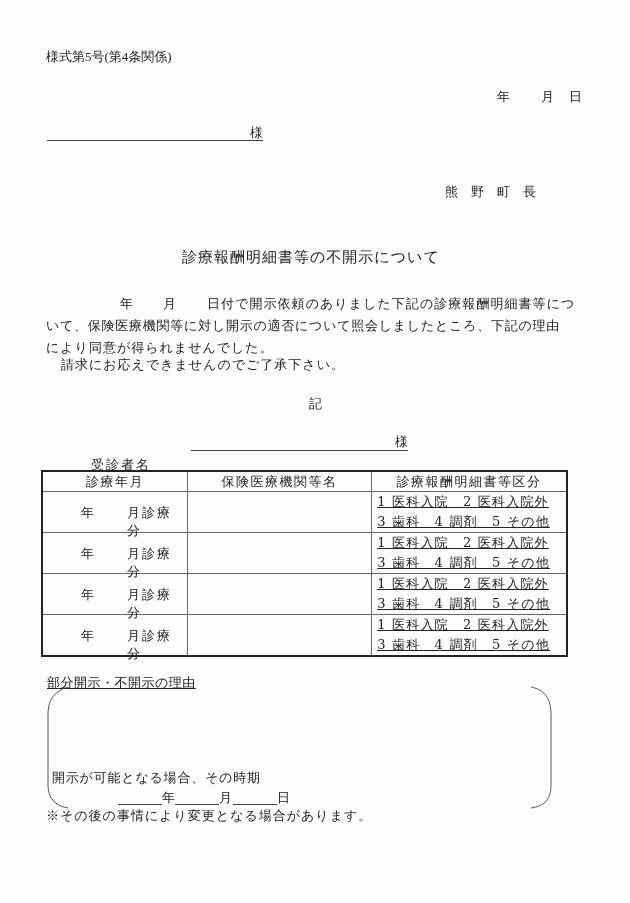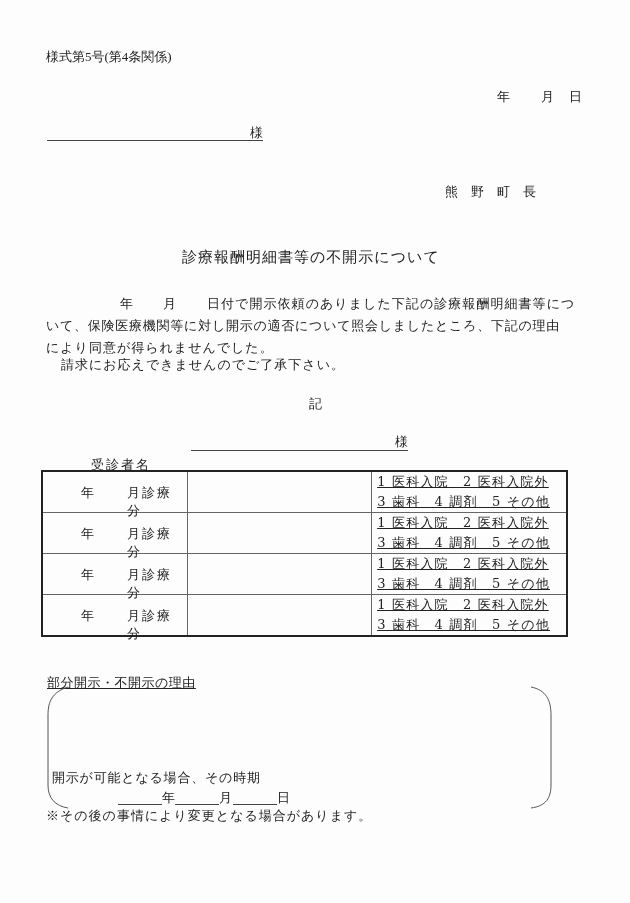--- a/index.html
+++ b/index.html
@@ -55,20 +55,25 @@
   <span class="abs" style="left:395px;top:435px;">様</span>
 </div>
 
 <table class="form">
   <colgroup>
       <col style="width:146px">
       <col style="width:185px">
       <col style="width:196px">
     </colgroup>
   <tbody>
+      <tr>
+    <th>診療年月</th>
+    <th>保険医療機関等名</th>
+    <th>診療報酬明細書等区分</th>
+  </tr>
   <tr>
     <td class="ym">
           <span class="y">年</span>
           <span class="m">月診療分</span>
         </td>
     <td></td>
     <td class="kbn">
           <div>1 医科入院　2 医科入院外</div>
           <div>3 歯科　4 調剤　5 その他</div>
         </td>

